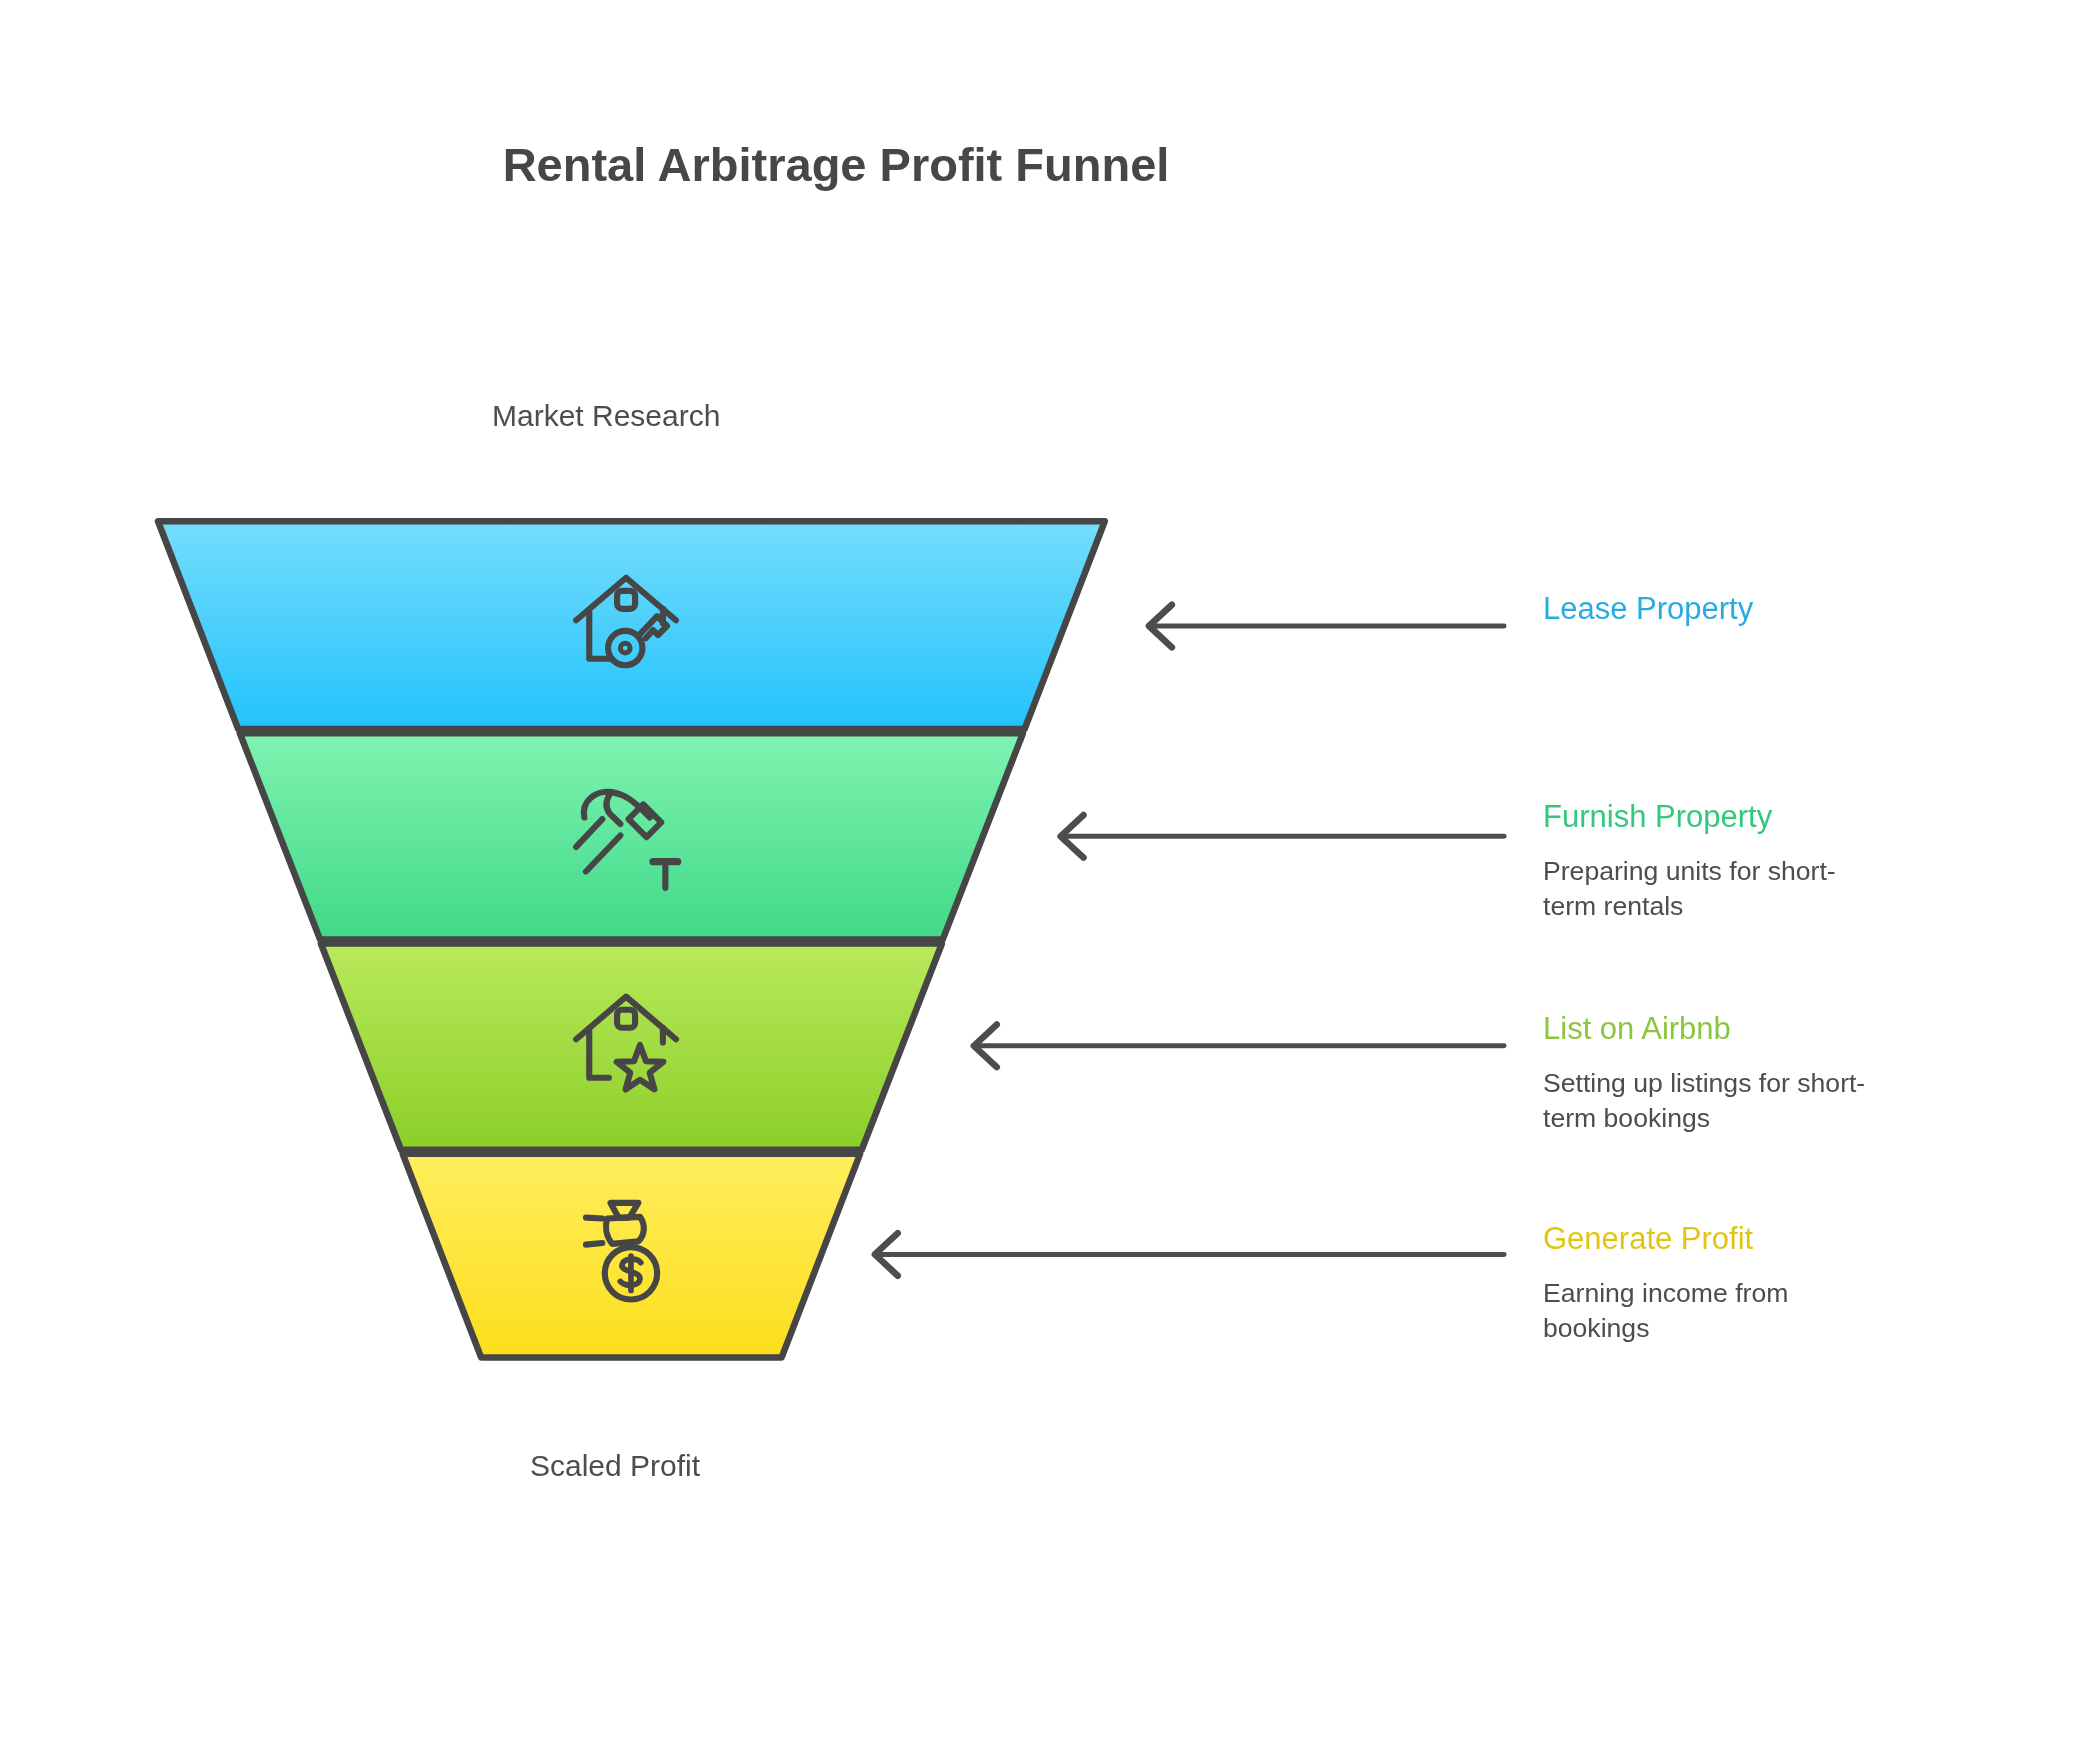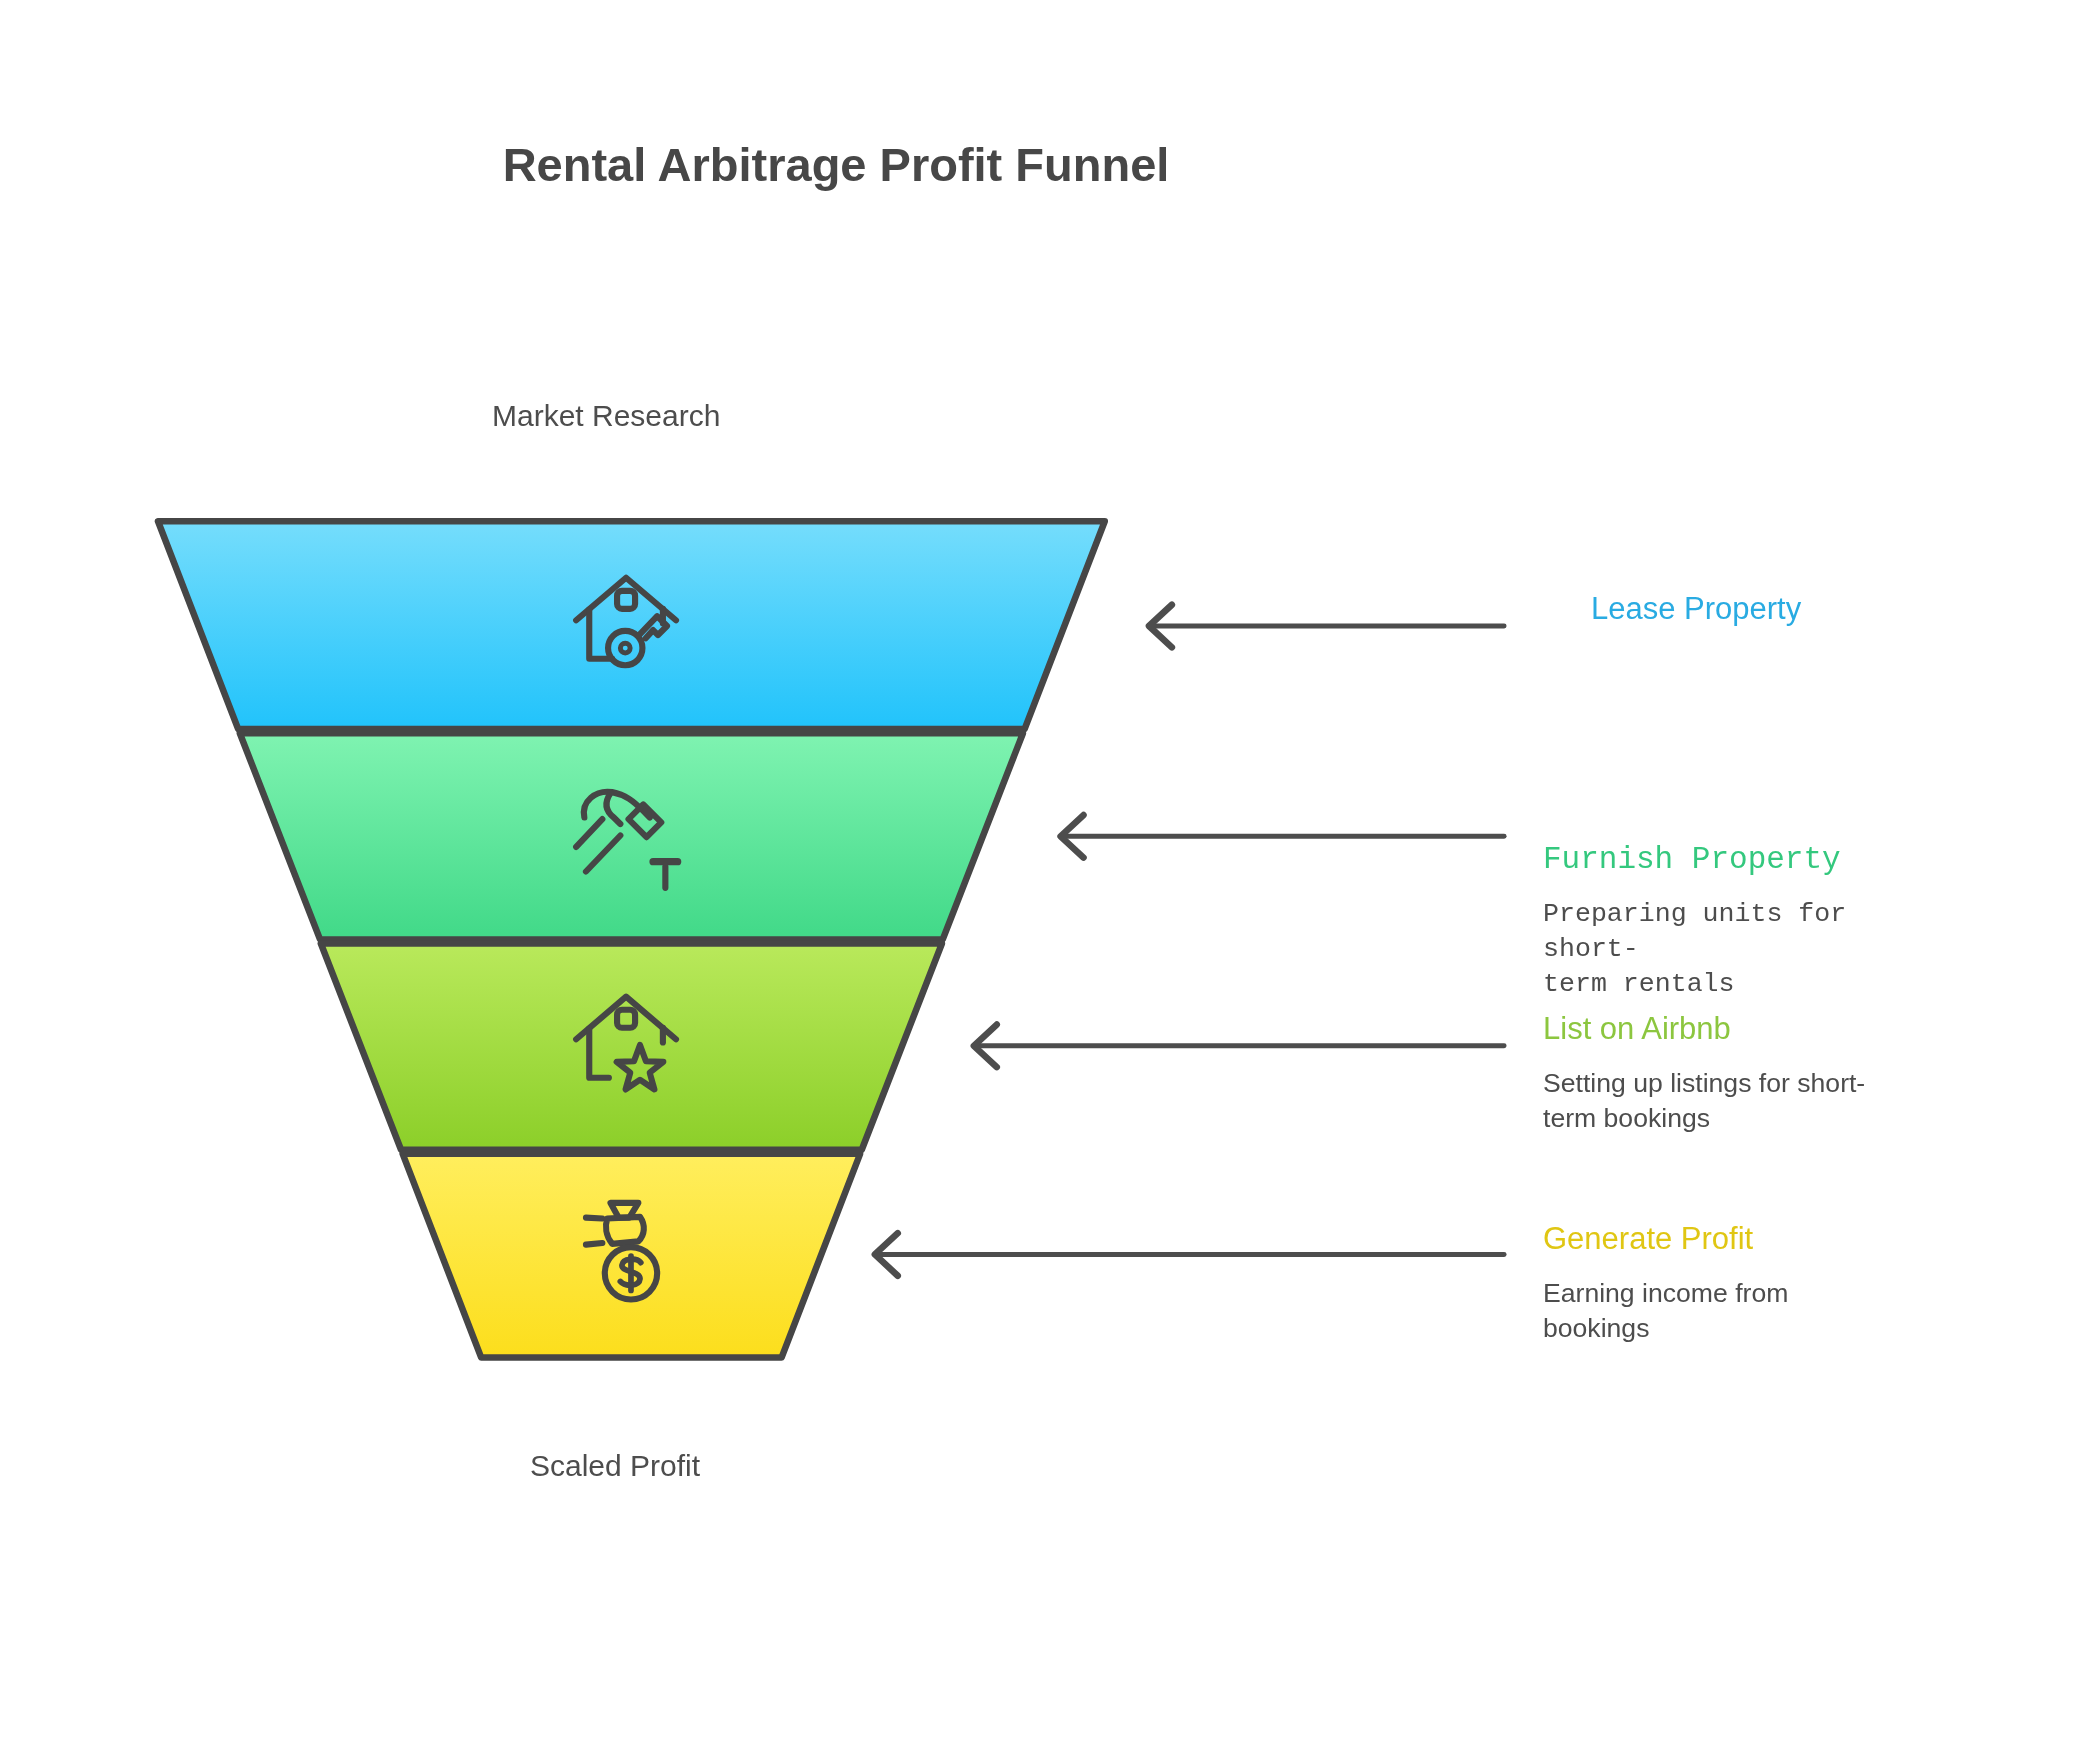--- a/index.html
+++ b/index.html
@@ -18,22 +18,22 @@
   #bottom-label{left:530px;top:1449px;text-align:center;}
   #funnel-svg{position:absolute;left:0;top:0;}
   .step{position:absolute;left:1543px;width:393px;}
   .step h2{
     font-size:31px;font-weight:400;margin:0 0 19.6px 0;line-height:1.15;
   }
   .step p{
     font-size:26.6px;color:#4D4D4D;margin:0;line-height:1.32;
     white-space:pre-line;
   }
-  #step-0{top:591px;margin-left:48px;}
-  #step-1{top:842px;font-family:Liberation Mono, monospace;}
+  #step-0{top:591px;}
+  #step-1{top:799px;}
   #step-2{top:1011px;}
   #step-3{top:1221px;}
 </style>
 </head>
 <body>
 
 <div class="title">Rental Arbitrage Profit Funnel</div>
 
 <div id="top-label" class="edge-label">Market Research</div>
 <div id="bottom-label" class="edge-label">Scaled Profit</div>

